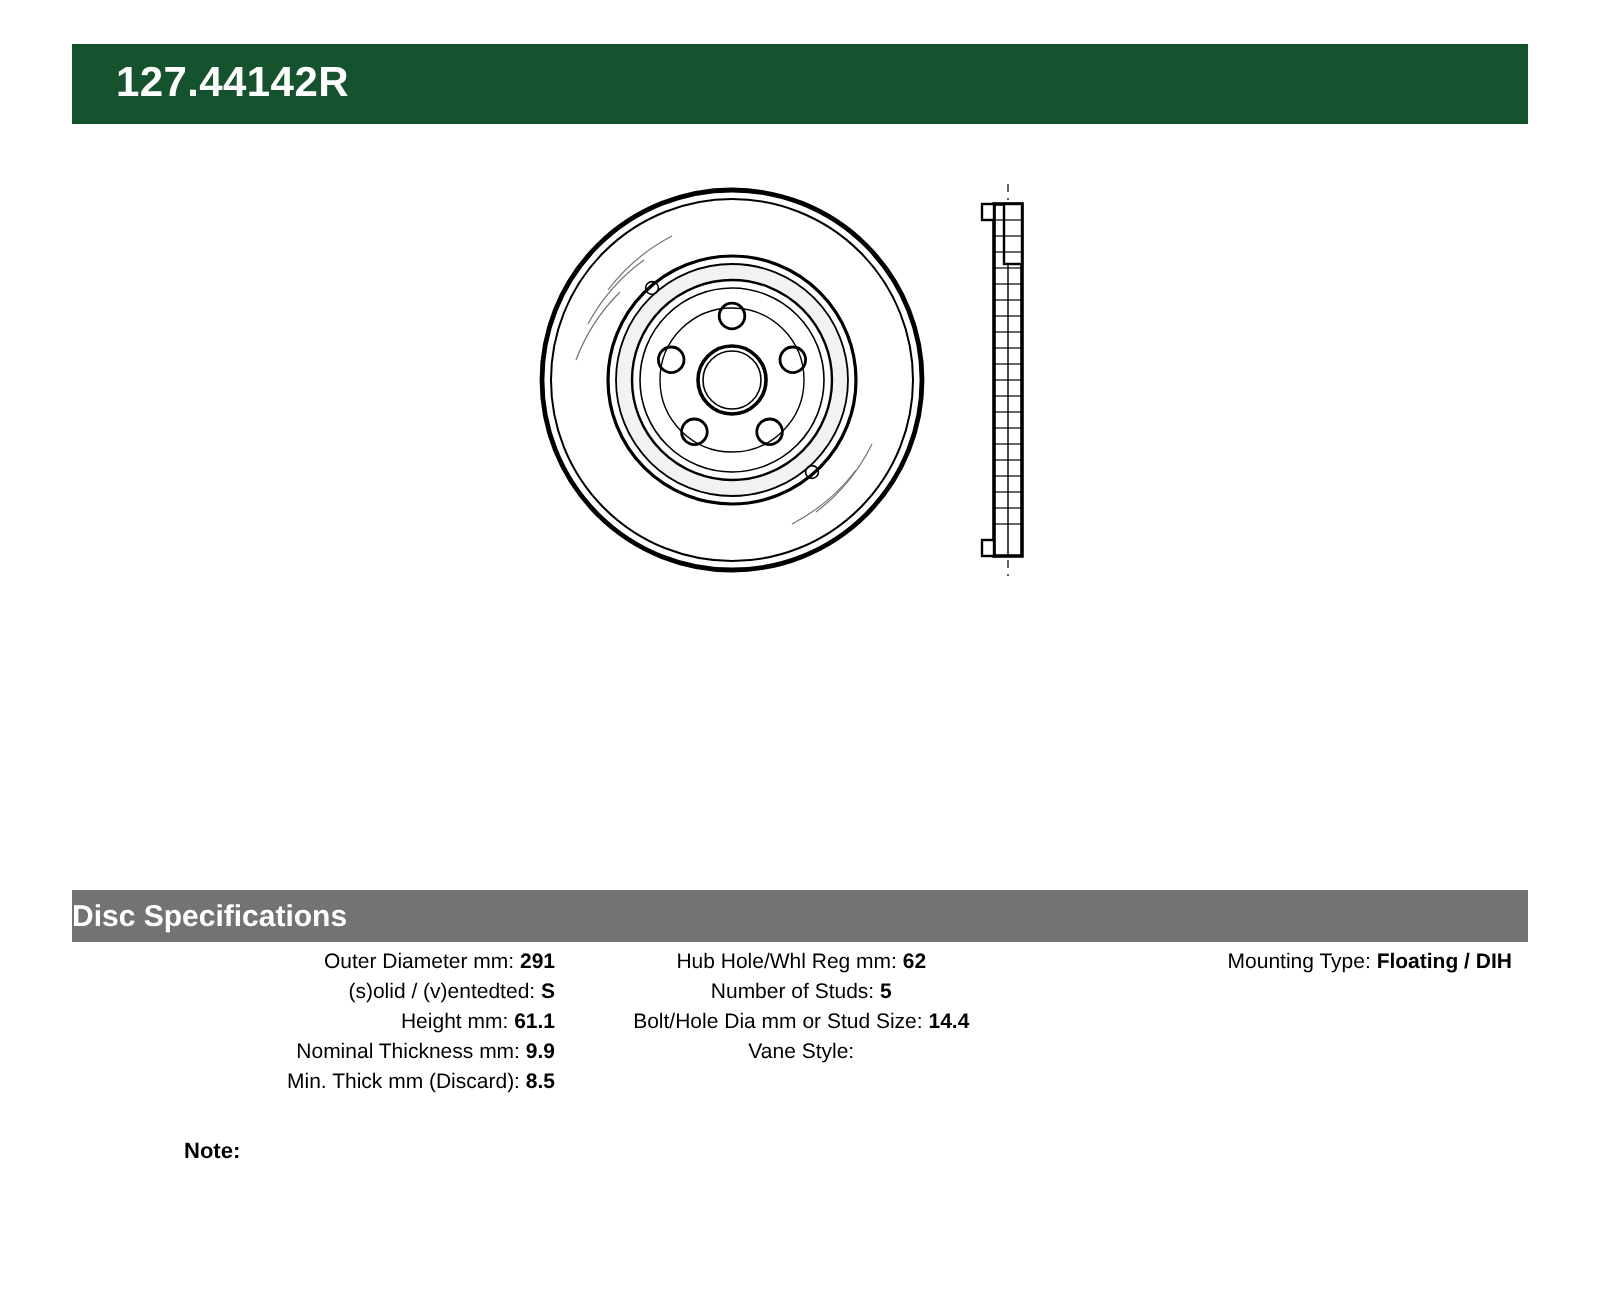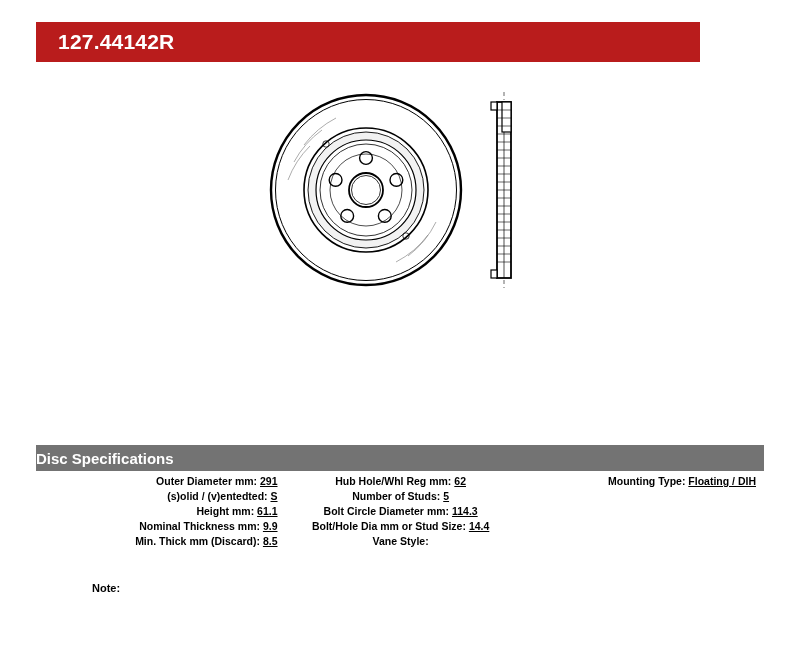--- a/index.html
+++ b/index.html
@@ -14,23 +14,23 @@
     color: #000000;
     position: relative;
     overflow: hidden;
   }
 
   
   .header-bar {
     position: absolute;
     left: 36px;
     top: 22px;
-    width: 664px;
+    width: 728px;
     height: 40px;
-    background: #b91c1c;
+    background: #14532d;
     display: flex;
     align-items: center;
     justify-content: space-between;
     box-sizing: border-box;
     padding: 0 22px;
   }
   .part-number {
     color: #ffffff;
     font-size: 21px;
     font-weight: bold;
@@ -100,32 +100,31 @@
     width: 33%;
     text-align: right;
     padding-right: 8px;
   }
   .spec-row {
     font-size: 10.5px;
     font-weight: bold;
     line-height: 15px;
     white-space: nowrap;
   }
-  .spec-label { font-weight: bold; }
-  .spec-value { font-weight: bold; text-decoration: underline; }
+  .spec-label { font-weight: normal; }
+  .spec-value { font-weight: bold; }
 
   
   .note-row {
     position: absolute;
     left: 36px;
     top: 570px;
     width: 728px;
     font-size: 11px;
     font-weight: bold;
-    margin-top: 12px;
   }
   .note-label {
     margin-left: 56px;
   }
 </style>
 </head>
 <body>
 
 <div class="header-bar">
   <span class="part-number">127.44142R</span>
@@ -244,24 +243,20 @@
   <div class="spec-col col-mid">
     <div class="spec-row">
       <span class="spec-label">Hub Hole/Whl Reg mm:</span>
       <span class="spec-value">62</span>
     </div>
     <div class="spec-row">
       <span class="spec-label">Number of Studs:</span>
       <span class="spec-value">5</span>
     </div>
     <div class="spec-row">
-      <span class="spec-label">Bolt Circle Diameter mm:</span>
-      <span class="spec-value">114.3</span>
-    </div>
-    <div class="spec-row">
       <span class="spec-label">Bolt/Hole Dia mm or Stud Size:</span>
       <span class="spec-value">14.4</span>
     </div>
     <div class="spec-row">
       <span class="spec-label">Vane Style:</span>
       <span class="spec-value"></span>
     </div>
   </div>
 
   <div class="spec-col col-right">

